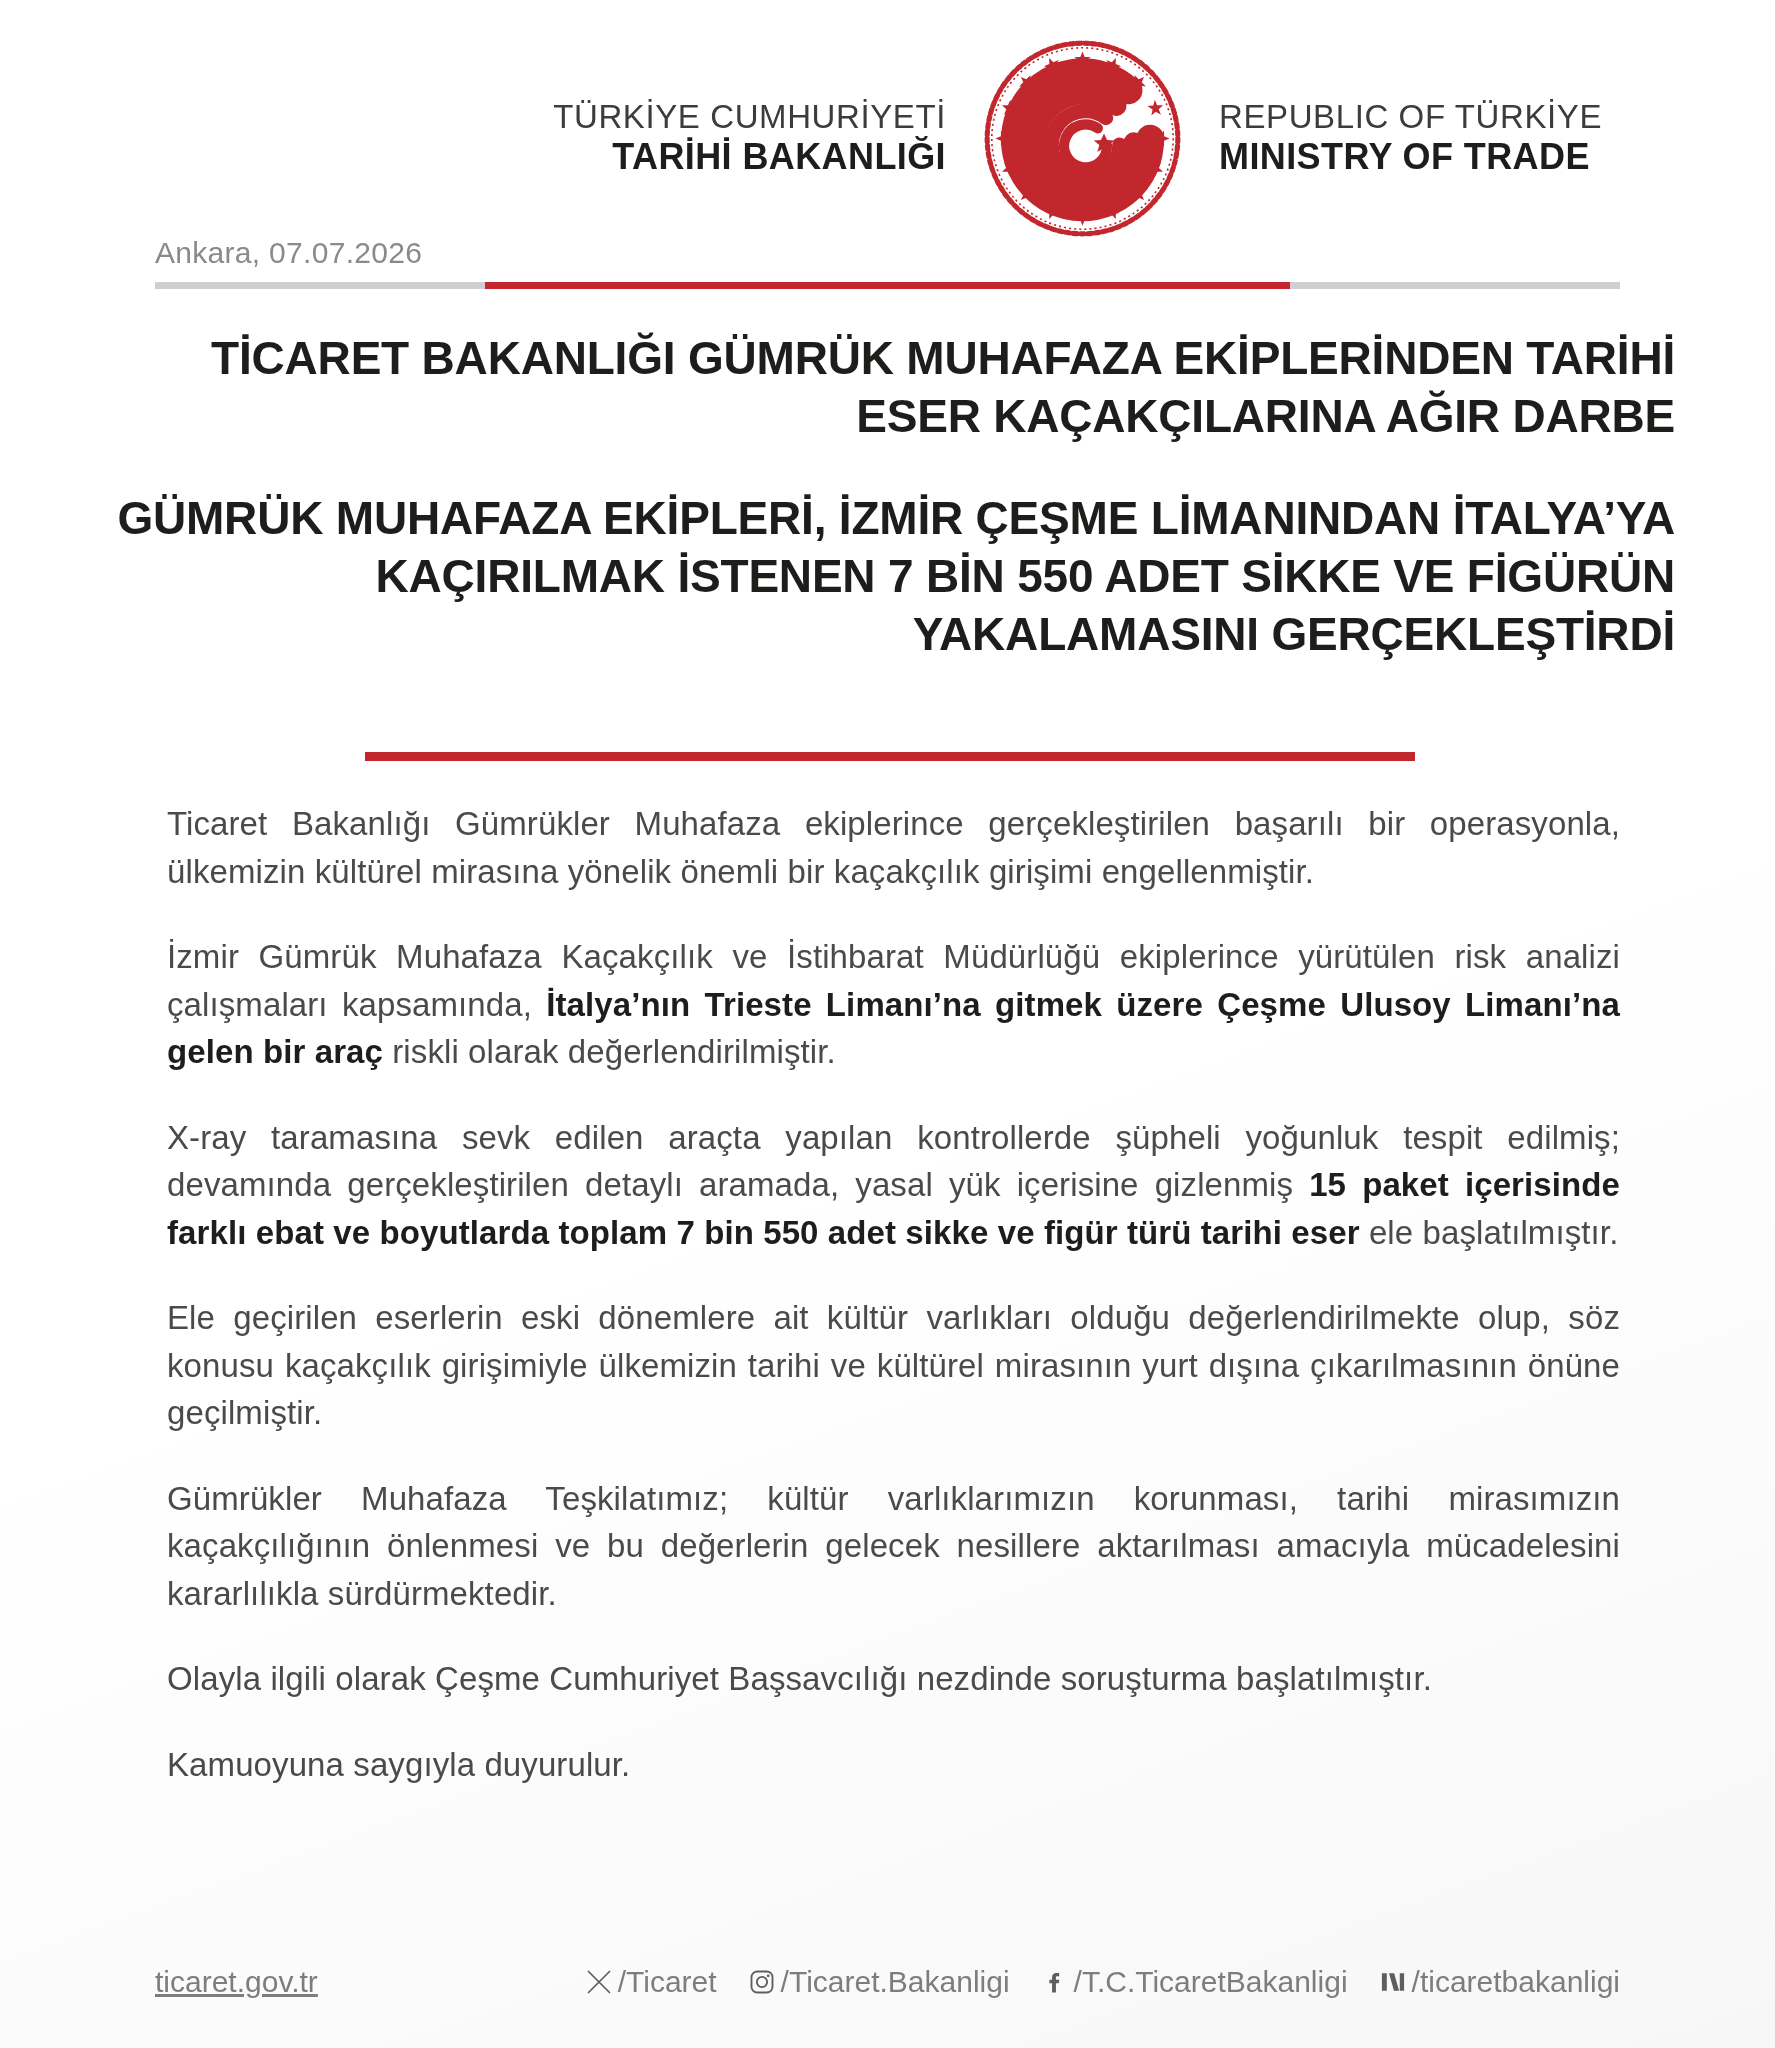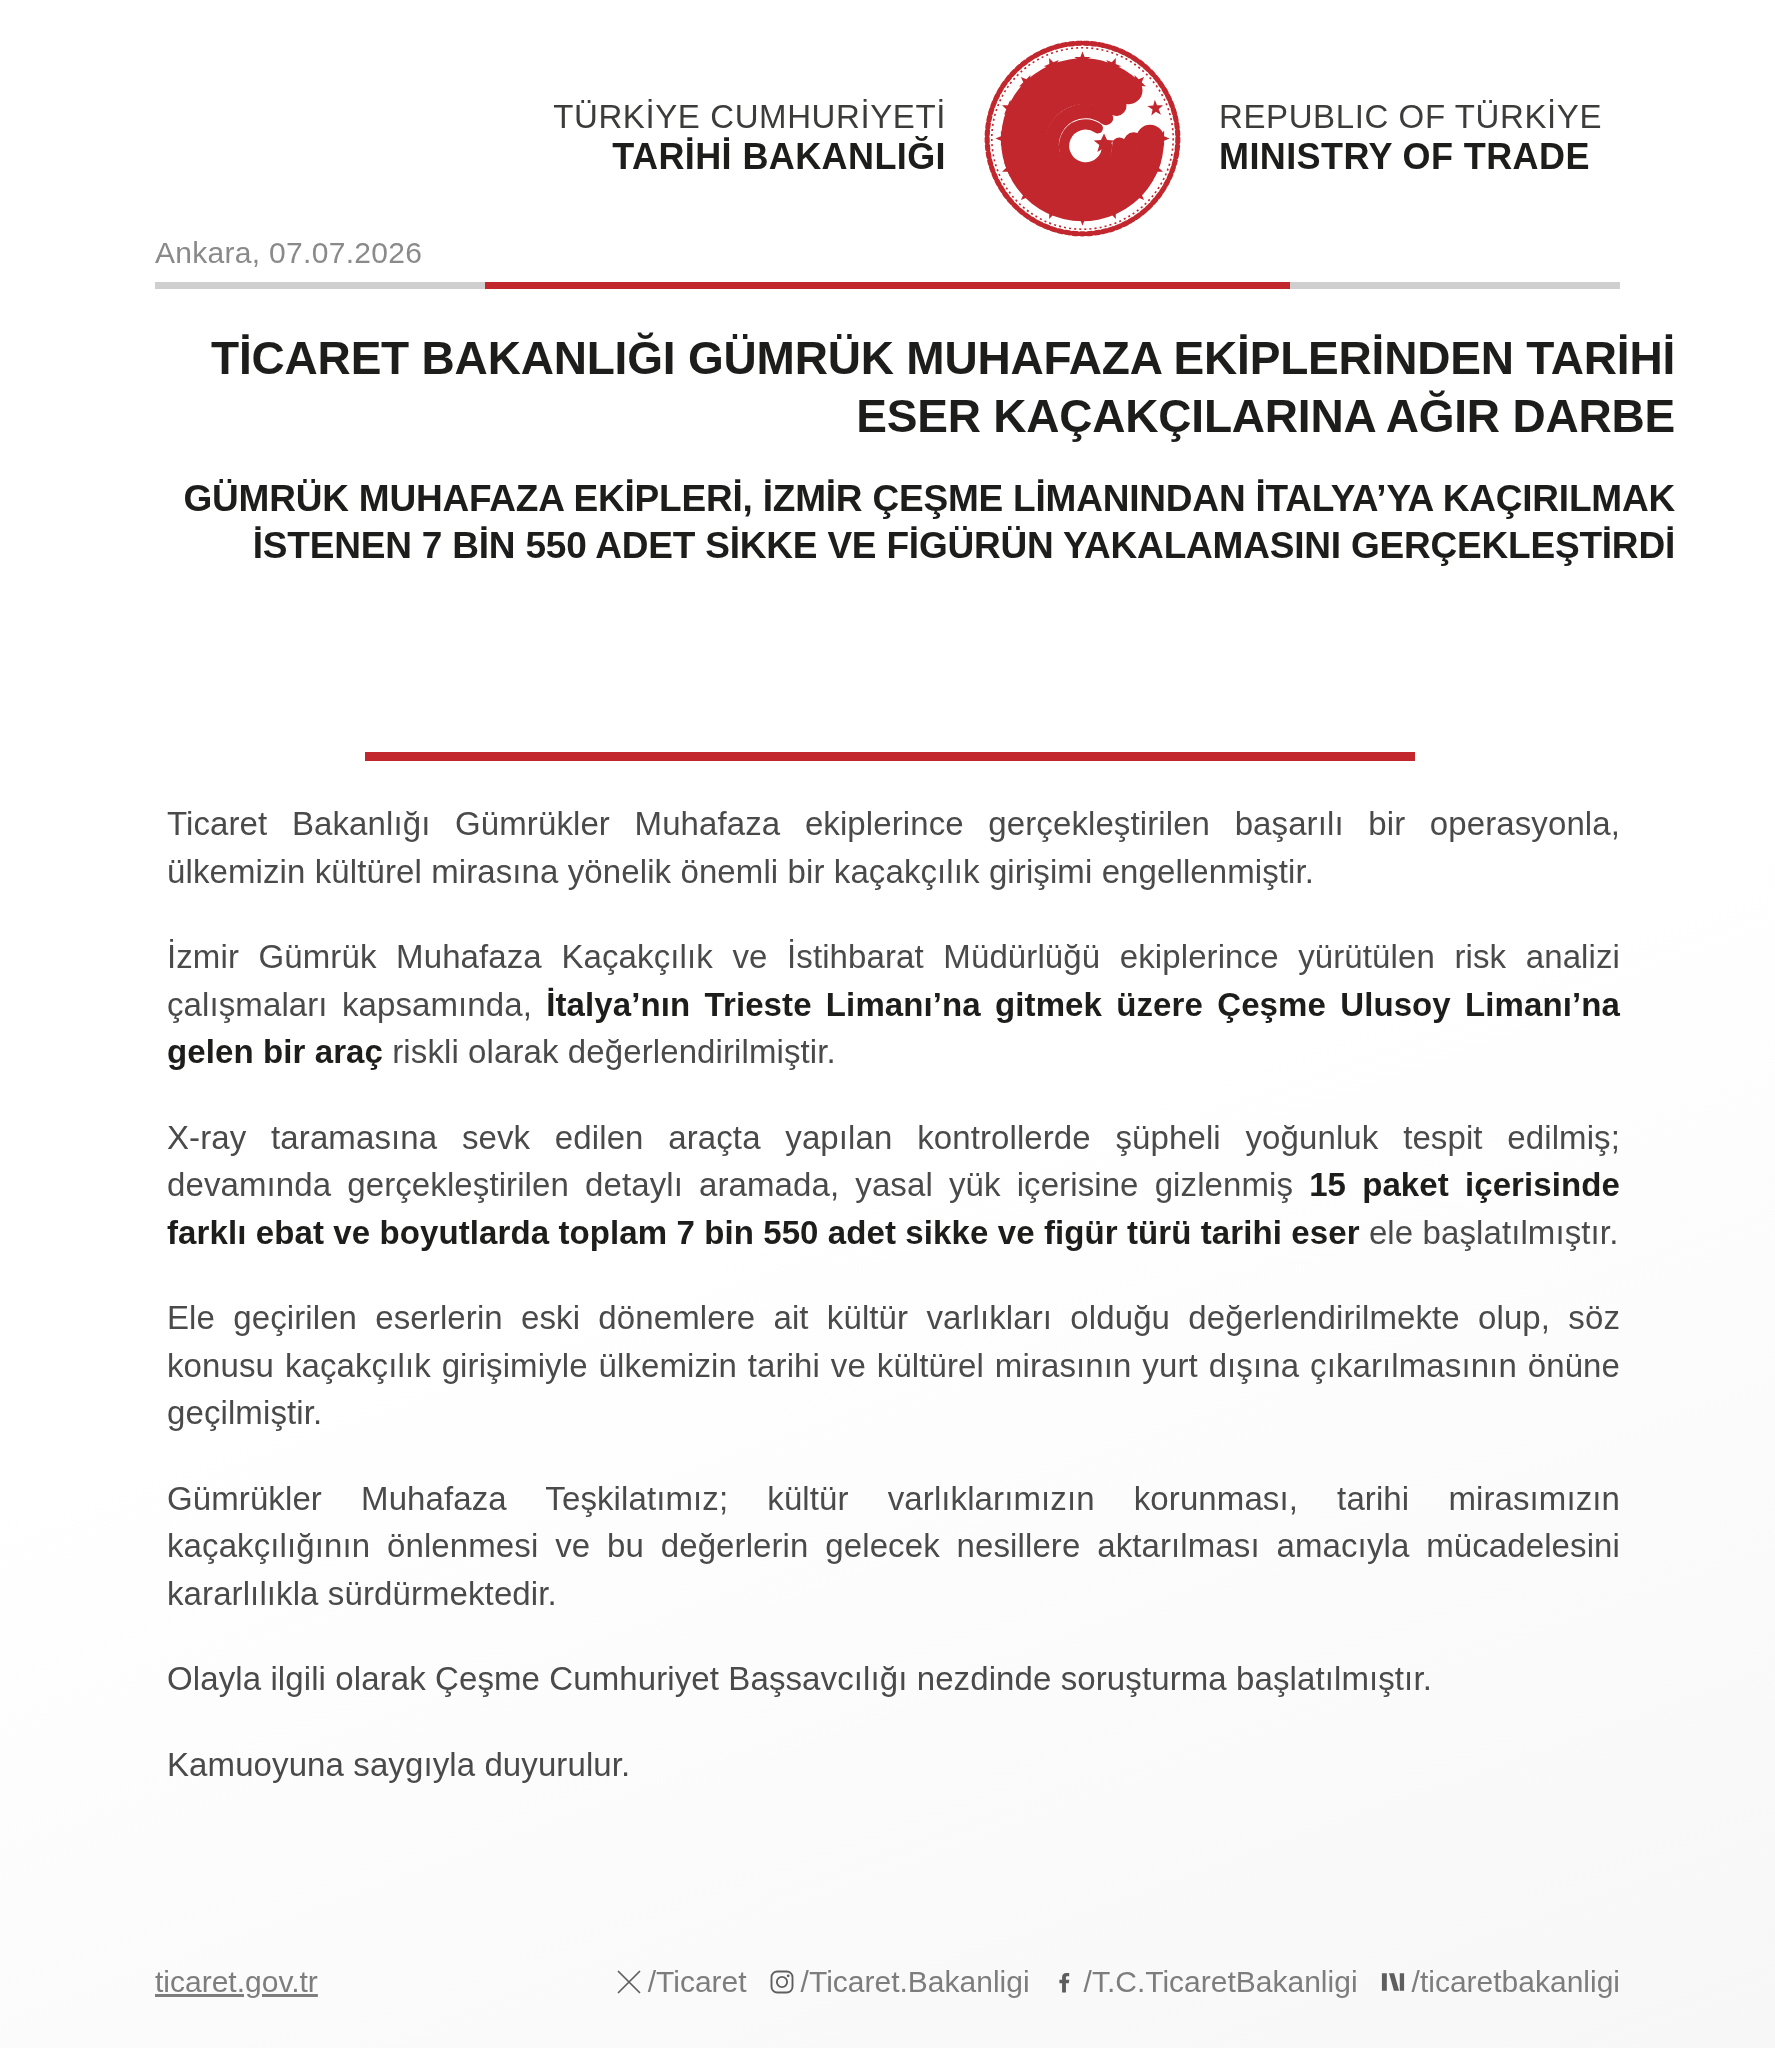--- a/index.html
+++ b/index.html
@@ -102,26 +102,26 @@
     text-align: right;
   }
   .headline-1 {
     font-size: 46px;
     font-weight: 700;
     color: #1d1d1b;
     line-height: 1.26;
     letter-spacing: -0.2px;
   }
   .headline-2 {
-    font-size: 37px;
+    font-size: 46px;
     font-weight: 700;
     color: #1d1d1b;
     line-height: 1.26;
     letter-spacing: -0.2px;
-    margin-top: 30px;
+    margin-top: 44px;
   }
   .rule-mid {
     position: absolute;
     left: 365px;
     top: 752px;
     width: 1050px;
     height: 9px;
     background: #c1272d;
   }
 
@@ -157,21 +157,21 @@
     align-items: center;
     color: #7d7d7d;
     font-size: 30px;
     font-weight: 400;
   }
   .footer .site { white-space: nowrap; text-decoration: underline; }
   .footer .socials {
     margin-left: auto;
     display: flex;
     align-items: center;
-    gap: 18px;
+    gap: 28px;
     white-space: nowrap;
   }
   .social {
     display: flex;
     align-items: center;
     gap: 2px;
   }
   .social .glyph {
     display: inline-flex;
     align-items: center;

